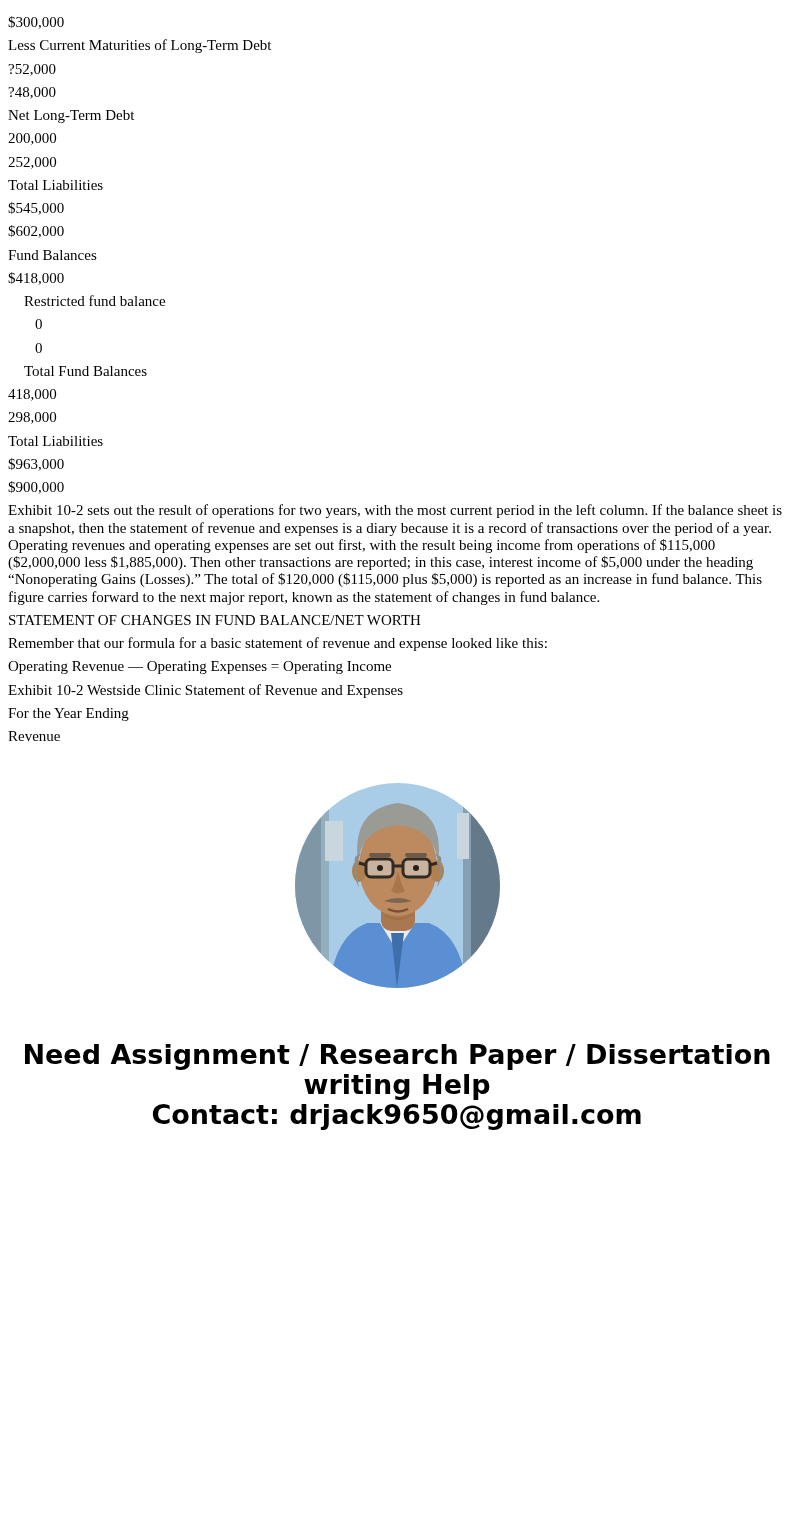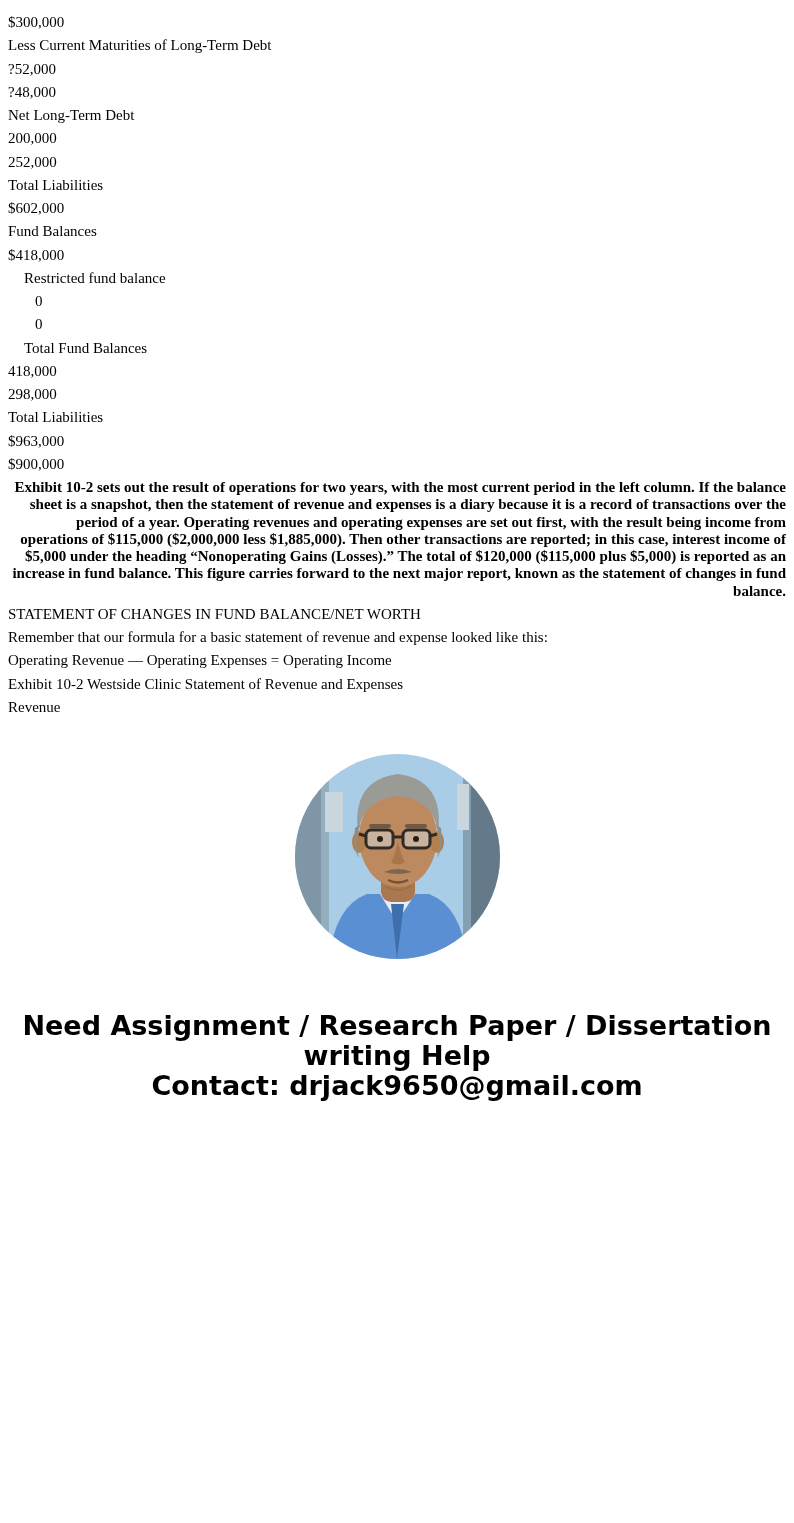--- a/index.html
+++ b/index.html
@@ -11,21 +11,21 @@
     width: 778px;
     font-family: "Liberation Serif", "DejaVu Serif", serif;
     font-size: 15px;
     line-height: 1.15;
   }
   #doc p {
     margin: 6px 0;
   }
   #doc p.indent-1 { padding-left: 16px; }
   #doc p.indent-2 { padding-left: 27px; }
-  #doc p.para { text-align: right; font-weight: bold; }
+  #doc p.para { text-align: left; }
   .avatar-wrap {
     margin-top: 38px;
     display: flex;
     justify-content: center;
   }
   .footer {
     margin-top: 52px;
     text-align: center;
     font-family: "DejaVu Sans", "Liberation Sans", sans-serif;
     font-weight: bold;
@@ -39,37 +39,39 @@
 
 <div id="doc">
     <p>$300,000</p>
     <p>Less Current Maturities of Long-Term Debt</p>
     <p>?52,000</p>
     <p>?48,000</p>
     <p>Net Long-Term Debt</p>
     <p>200,000</p>
     <p>252,000</p>
     <p>Total Liabilities</p>
+    <p>$545,000</p>
     <p>$602,000</p>
     <p>Fund Balances</p>
     <p>$418,000</p>
     <p class="indent-1">Restricted fund balance</p>
     <p class="indent-2">0</p>
     <p class="indent-2">0</p>
     <p class="indent-1">Total Fund Balances</p>
     <p>418,000</p>
     <p>298,000</p>
     <p>Total Liabilities</p>
     <p>$963,000</p>
     <p>$900,000</p>
     <p class="para">Exhibit 10-2 sets out the result of operations for two years, with the most current period in the left column. If the balance sheet is a snapshot, then the statement of revenue and expenses is a diary because it is a record of transactions over the period of a year. Operating revenues and operating expenses are set out first, with the result being income from operations of $115,000 ($2,000,000 less $1,885,000). Then other transactions are reported; in this case, interest income of $5,000 under the heading “Nonoperating Gains (Losses).” The total of $120,000 ($115,000 plus $5,000) is reported as an increase in fund balance. This figure carries forward to the next major report, known as the statement of changes in fund balance.</p>
     <p>STATEMENT OF CHANGES IN FUND BALANCE/NET WORTH</p>
     <p>Remember that our formula for a basic statement of revenue and expense looked like this:</p>
     <p>Operating Revenue — Operating Expenses = Operating Income</p>
     <p>Exhibit 10-2 Westside Clinic Statement of Revenue and Expenses</p>
+    <p>For the Year Ending</p>
     <p>Revenue</p>
   </div>
 
 <div class="avatar-wrap">
   <svg width="205" height="205" viewBox="0 0 205 205" role="img" aria-label="tutor photo">
     <defs>
       <clipPath id="avclip">
           <circle cx="102.5" cy="102.5" r="102.5"></circle>
         </clipPath>
     </defs>

